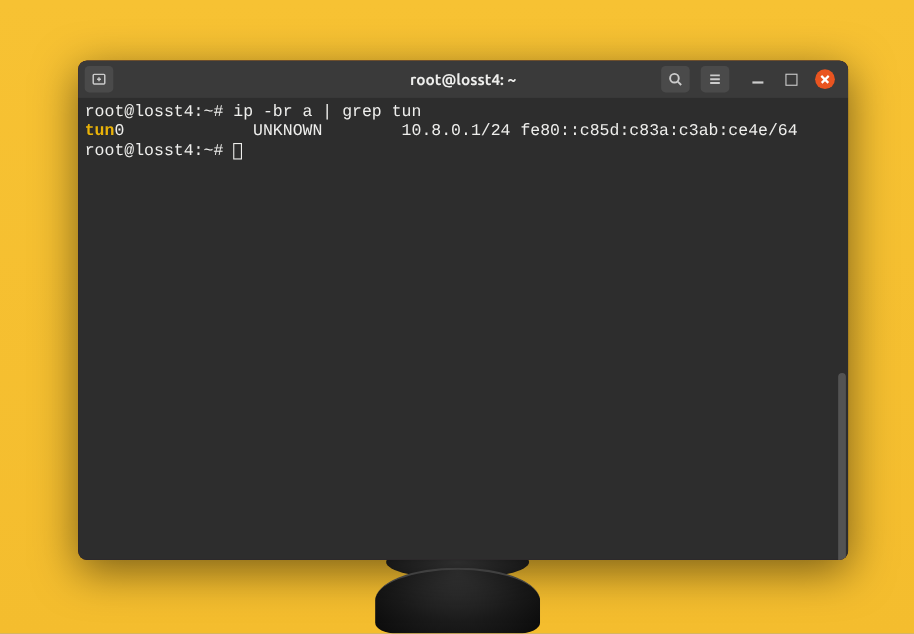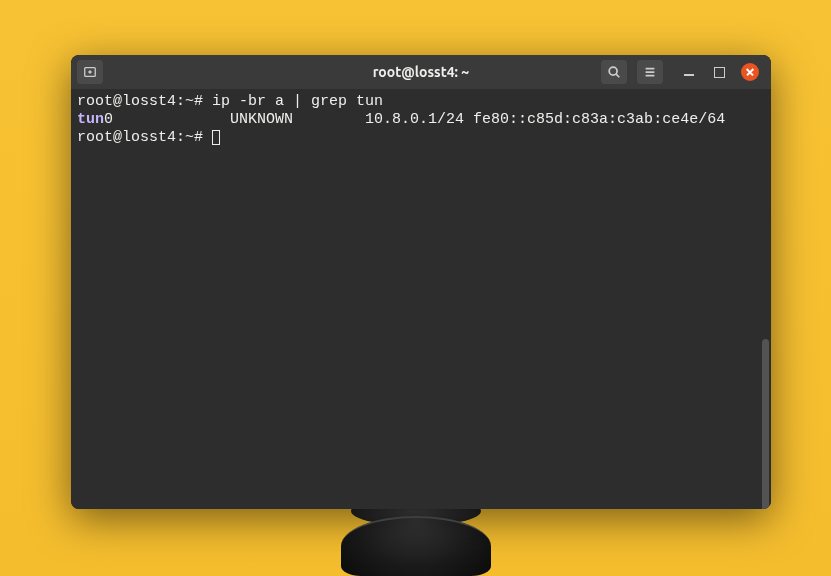--- a/index.html
+++ b/index.html
@@ -207,21 +207,21 @@
     
     .terminal-line {
       display: block;
     }
     
     .prompt {
       color: #eeeeec;
     }
     
     .grep-match {
-      color: #c4b5fd;
+      color: #eab308;
       font-weight: bold;
     }
     
     .cursor-box {
       display: inline-block;
       width: 8px;
       height: 15px;
       border: 1px solid #eeeeec;
       vertical-align: text-bottom;
       margin-bottom: 1px;

